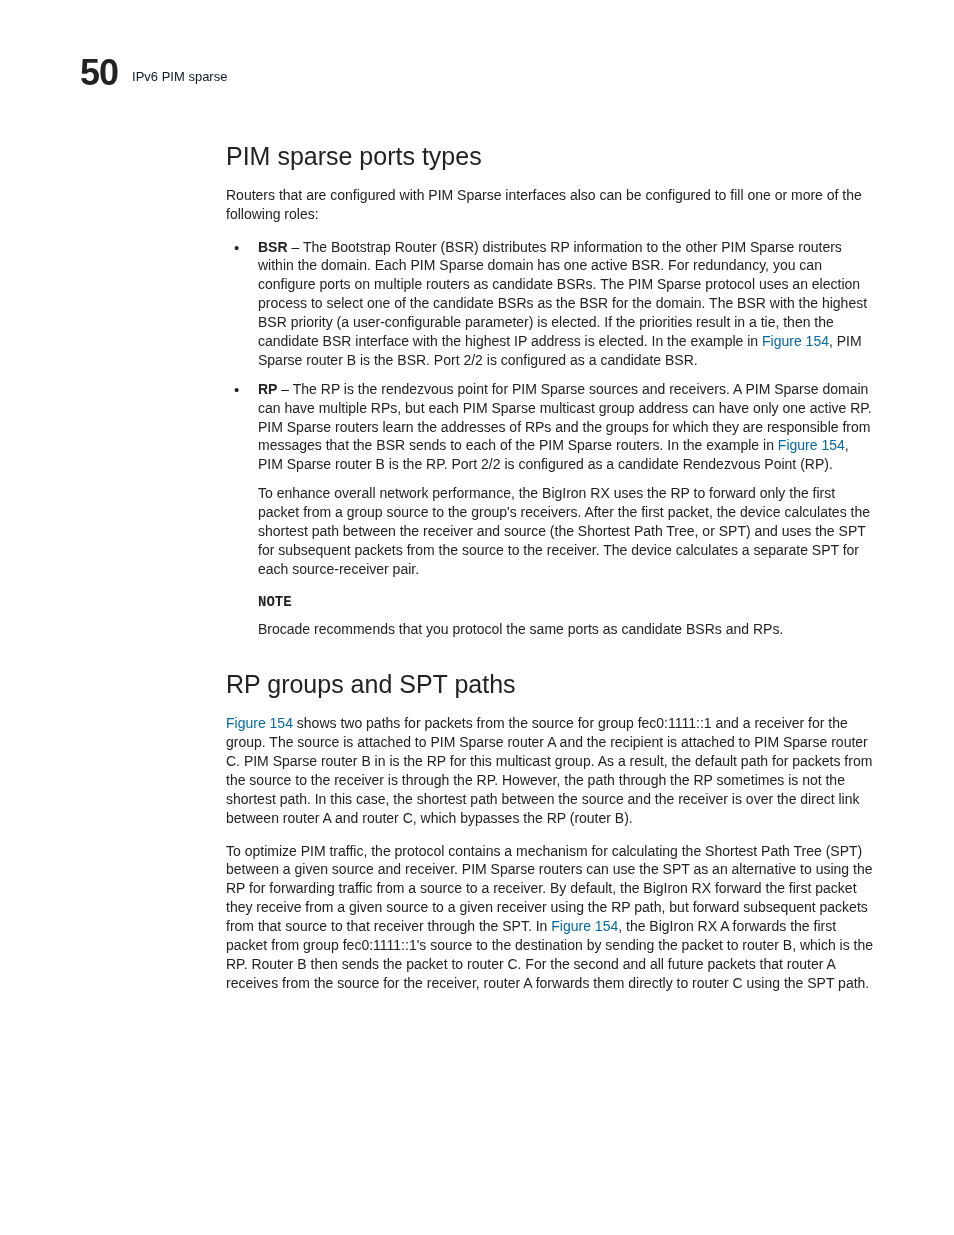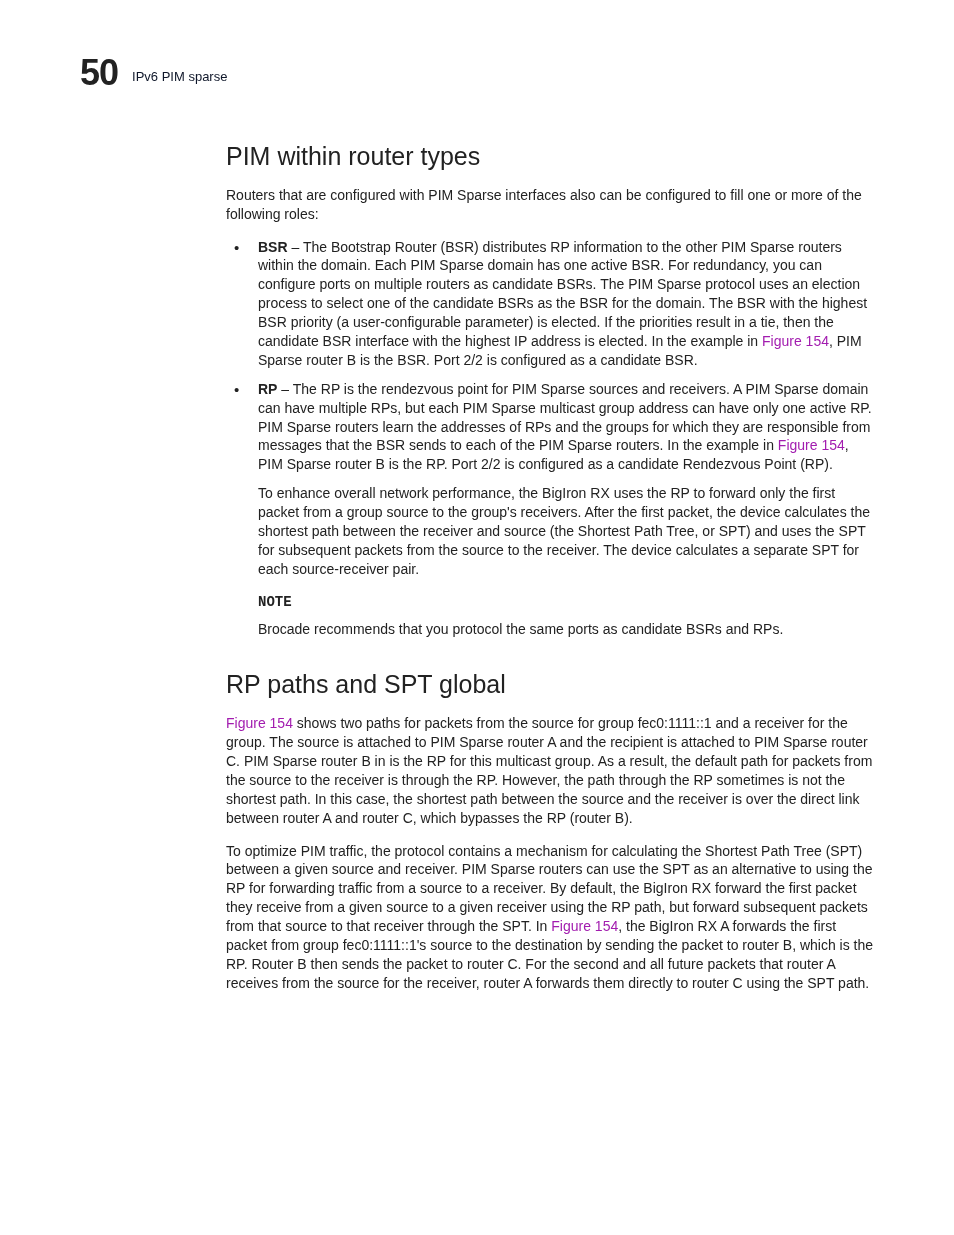--- a/index.html
+++ b/index.html
@@ -77,59 +77,59 @@
     margin-left: 32px;
     margin-bottom: 30px;
   }
   .note-label {
     font-family: Liberation Mono, monospace;
     font-stretch: condensed;
     font-weight: 700;
     font-size: 14px;
     margin-bottom: 8px;
   }
-  .xref { color: #a21caf; }
+  .xref { color: #0369a1; }
   .bterm { font-weight: 700; }
   .sec { margin-bottom: 28px; }
 </style>
 </head>
 <body>
 
 <div class="page">
 
   <div class="running-head">
     <span class="chapnum">50</span>
     <span class="chaptitle">IPv6 PIM sparse</span>
   </div>
 
   <div class="content">
 
     <div class="sec">
-      <h2>PIM within router types</h2>
+      <h2>PIM sparse ports types</h2>
       <p>Routers that are configured with PIM Sparse interfaces also can be configured to fill one or more of the following roles:</p>
 
       <ul class="bullets">
         <li>
           <span class="bterm">BSR</span><span> – The Bootstrap Router (BSR) distributes RP information to the other PIM Sparse routers within the domain. Each PIM Sparse domain has one active BSR. For redundancy, you can configure ports on multiple routers as candidate BSRs. The PIM Sparse protocol uses an election process to select one of the candidate BSRs as the BSR for the domain. The BSR with the highest BSR priority (a user-configurable parameter) is elected. If the priorities result in a tie, then the candidate BSR interface with the highest IP address is elected. In the example in </span><span class="xref">Figure 154</span><span>, PIM Sparse router B is the BSR.  Port 2/2 is configured as a candidate BSR.</span>
         </li>
         <li>
           <span class="bterm">RP</span><span> – The RP is the rendezvous point for PIM Sparse sources and receivers. A PIM Sparse domain can have multiple RPs, but each PIM Sparse multicast group address can have only one active RP.  PIM Sparse routers learn the addresses of RPs and the groups for which they are responsible from messages that the BSR sends to each of the PIM Sparse routers.  In the example in </span><span class="xref">Figure 154</span><span>, PIM Sparse router B is the RP.  Port 2/2 is configured as a candidate Rendezvous Point (RP).</span>
         </li>
       </ul>
 
       <p class="sub-para">To enhance overall network performance, the BigIron RX uses the RP to forward only the first packet  from a group source to the group's receivers.  After the first packet, the device calculates the shortest path between the receiver and source (the Shortest Path Tree, or SPT) and uses the SPT for subsequent packets from the source to the receiver.  The device calculates a separate SPT for each source-receiver pair.</p>
 
       <div class="note-block">
         <div class="note-label">NOTE</div>
         <div>Brocade recommends that you protocol the same ports as candidate BSRs and RPs.</div>
       </div>
     </div>
 
     <div class="sec">
-      <h2>RP paths and SPT global</h2>
+      <h2>RP groups and SPT paths</h2>
       <p>
         <span class="xref">Figure 154</span><span> shows two paths for packets from the source for group fec0:1111::1 and a receiver for the group.  The source is attached to PIM Sparse router A and the recipient is attached to PIM Sparse router C.  PIM Sparse router B in is the RP for this multicast group.  As a result, the default path for packets from the source to the receiver is through the RP.  However, the path through the RP sometimes is not the shortest path.  In this case, the shortest path between the source and the receiver is over the direct link between router A and router C, which bypasses the RP (router B).</span>
       </p>
       <p>
         <span>To optimize PIM traffic, the protocol contains a mechanism for calculating the Shortest Path Tree (SPT) between a given source and receiver.  PIM Sparse routers can use the SPT as an alternative to using the RP for forwarding traffic from a source to a receiver.  By default, the  BigIron RX forward the first packet they receive from a given source to a given receiver using the RP path, but forward subsequent packets from that source to that receiver through the SPT.  In </span><span class="xref">Figure 154</span><span>, the BigIron RX A forwards the first packet from group fec0:1111::1's source to the destination by sending the packet to router B, which is the RP.  Router B then sends the packet to router C.  For the second and all future packets that router A receives from the source for the receiver, router A forwards them directly to router C using the SPT path.</span>
       </p>
     </div>
 
 
   </div>

